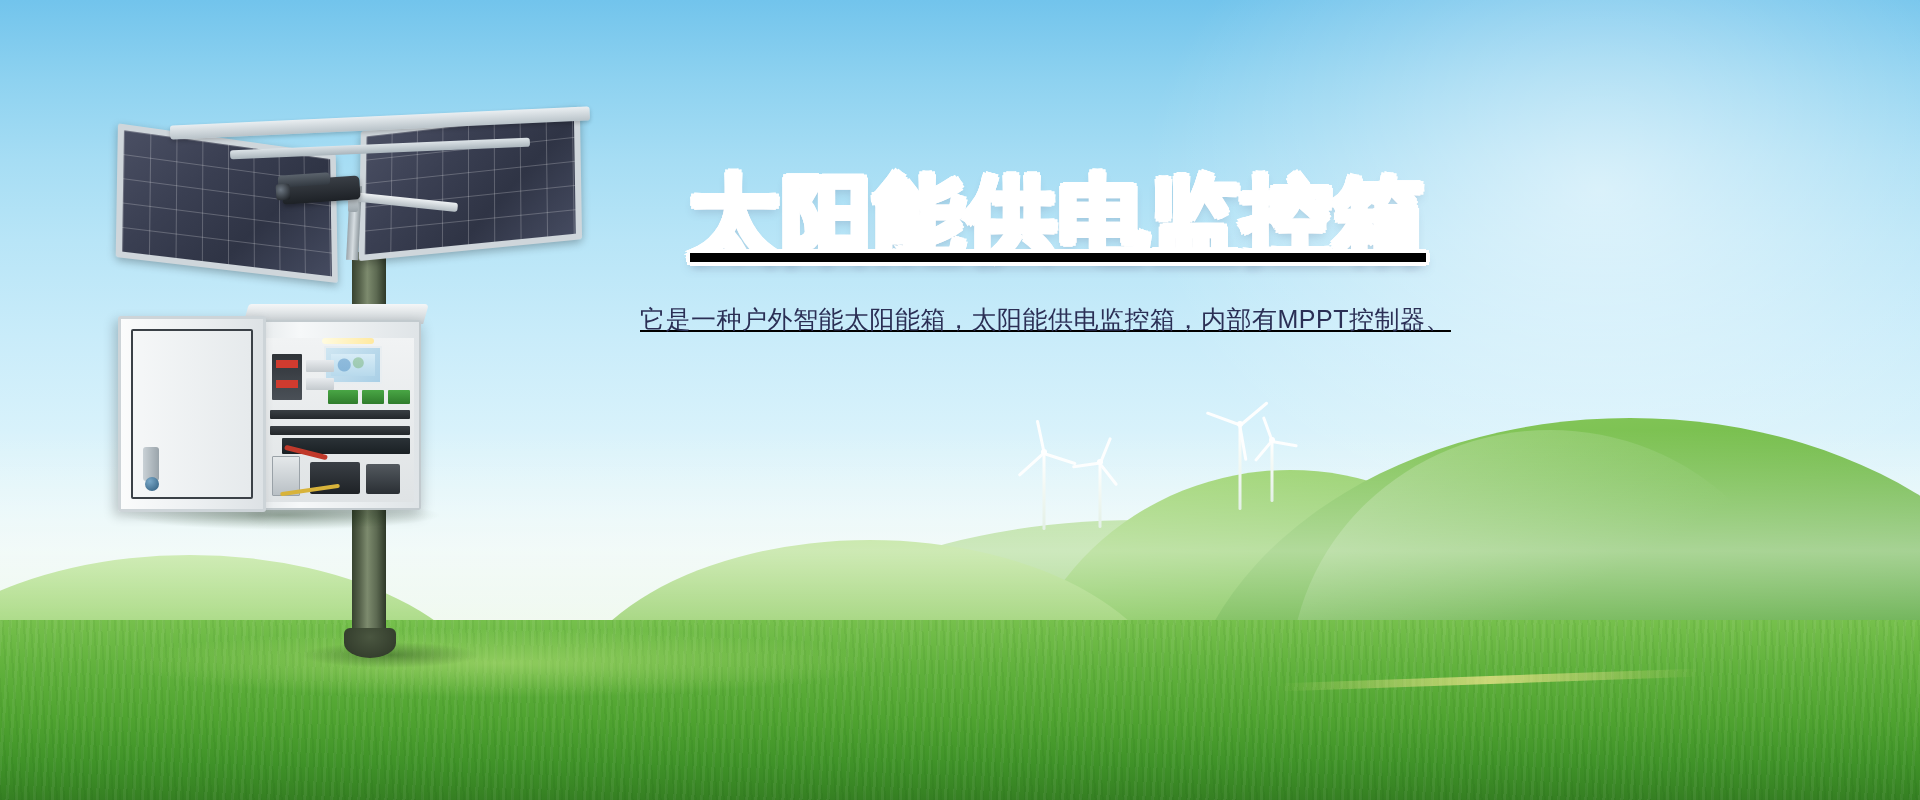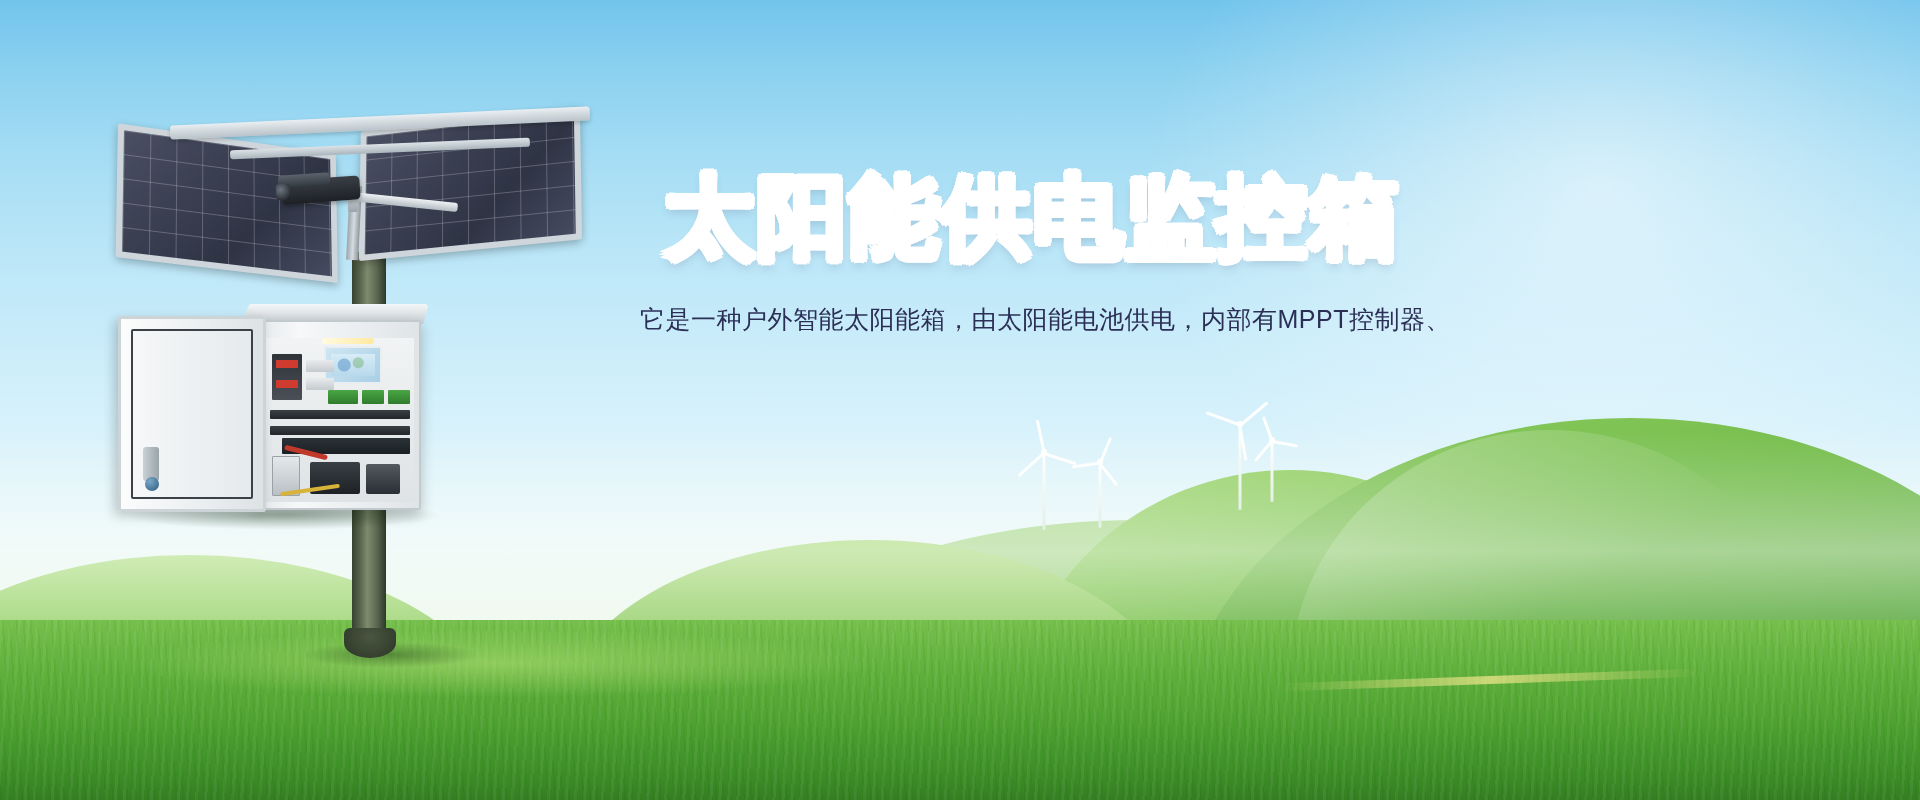--- a/index.html
+++ b/index.html
@@ -252,21 +252,22 @@
     border-radius:3px; transform:rotate(-8deg);
   }
   .cab-shadow {
     position:absolute; left:122px; top:500px; width:320px; height:30px;
     background:radial-gradient(ellipse at center, rgba(20,50,15,.35), rgba(20,50,15,0) 70%);
   }
 
   
   .text-block {
     position:absolute; left:640px; top:170px; width:790px;
-    text-align:center;
+    text-align:right;
+    text-decoration:underline;
   }
   .headline {
     font-size:90px; line-height:1.06; font-weight:700;
     letter-spacing:2px;
     background:linear-gradient(to bottom,#3f8fd4 0%,#2d7cc8 38%,#2f82cf 62%,#2f6fb8 100%);
     -webkit-background-clip:text; background-clip:text; color:transparent;
     -webkit-text-stroke:0px transparent;
     filter:drop-shadow(0 0 0 #fff);
     text-shadow:
       -4px 0 0 #ffffff, 4px 0 0 #ffffff, 0 -4px 0 #ffffff, 0 4px 0 #ffffff,
@@ -377,17 +378,17 @@
     <div class="cab-door">
       <div class="cab-door-inner"></div>
       <div class="cab-handle"></div>
       <div class="cab-lock"></div>
     </div>
   </div>
 
   <div class="text-block">
     <div class="headline">太阳能供电监控箱</div>
     <div class="subtitle">
-      <div>它是一种户外智能太阳能箱，由太阳能电池供电，内部有MPPT控制器、</div>
+      <div>它是一种户外智能太阳能箱，太阳能供电监控箱，内部有MPPT控制器、</div>
     </div>
   </div>
 
 </div>
 
 </body></html>

